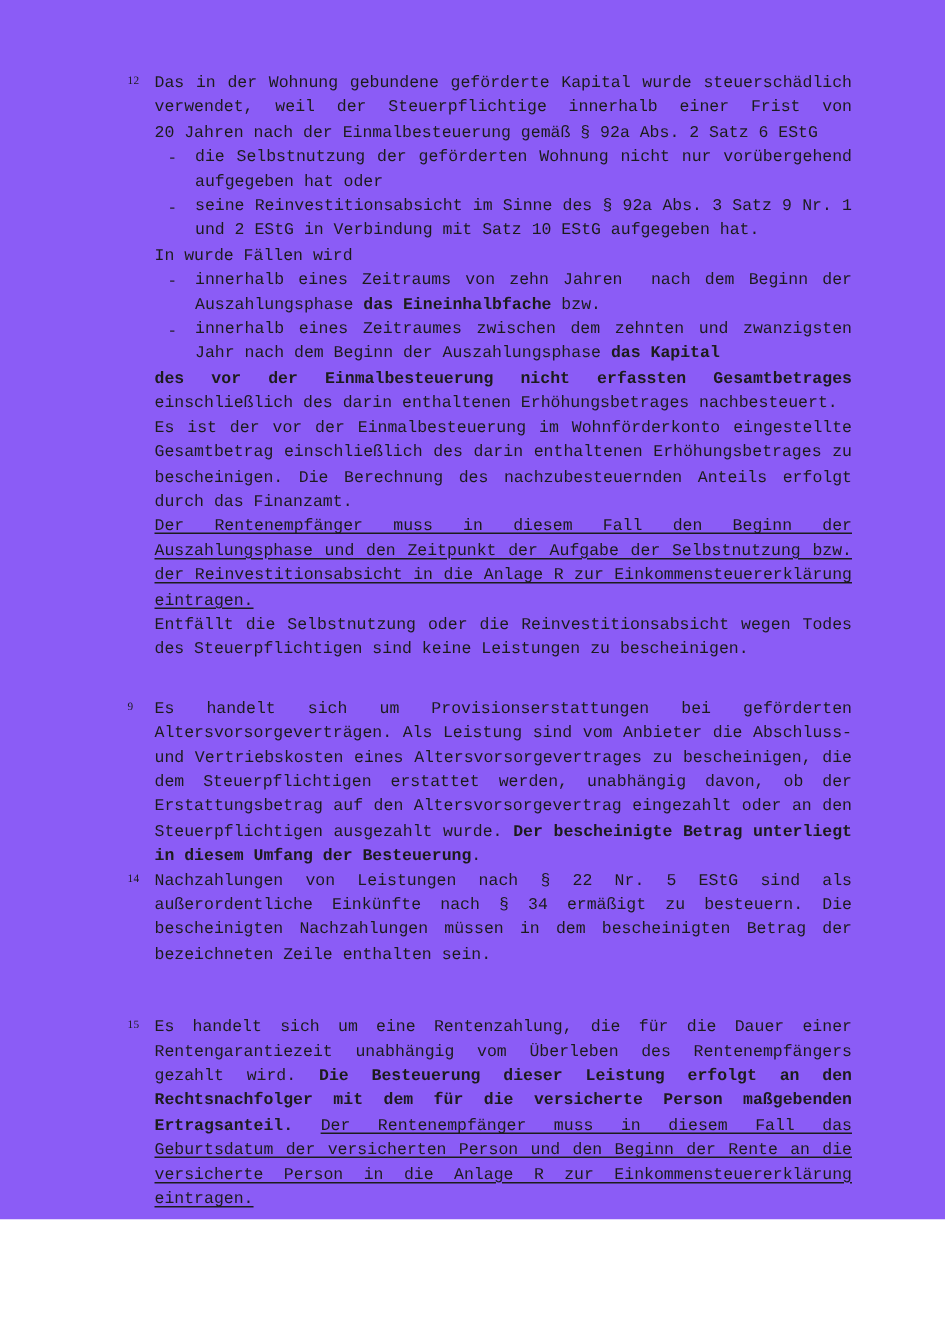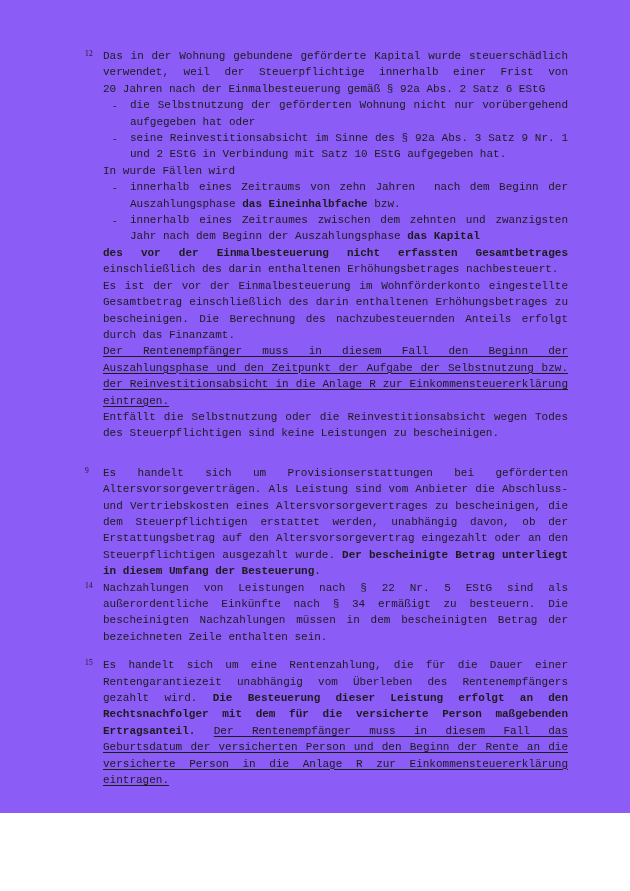--- a/index.html
+++ b/index.html
@@ -15,21 +15,21 @@
   }
   .content{
     position:absolute;
     left:103px;top:48px;
     width:465px;
     text-align:justify;
   }
   .fn{position:relative;}
   .fn-13{margin-top:23px;}
   .fn-14{}
-  .fn-15{margin-top:12px;}
+  .fn-15{margin-top:32px;}
   .fn-num{
     position:absolute;
     left:-18px;top:2px;
     width:16px;
     font-size:7.5px;
     line-height:1;
     letter-spacing:0.3px;
     text-align:left;
   }
   p.para{margin:0;padding:0;font-family:Liberation Mono, monospace;}

